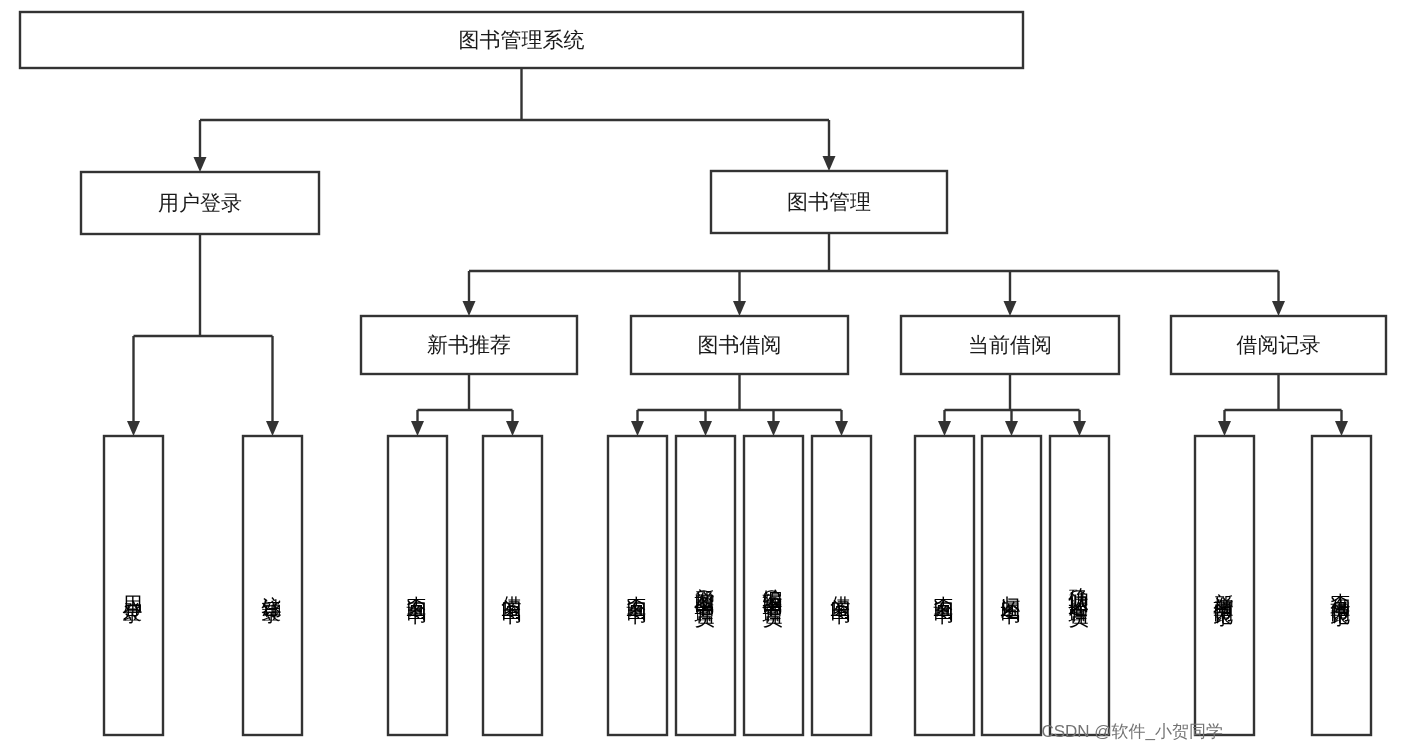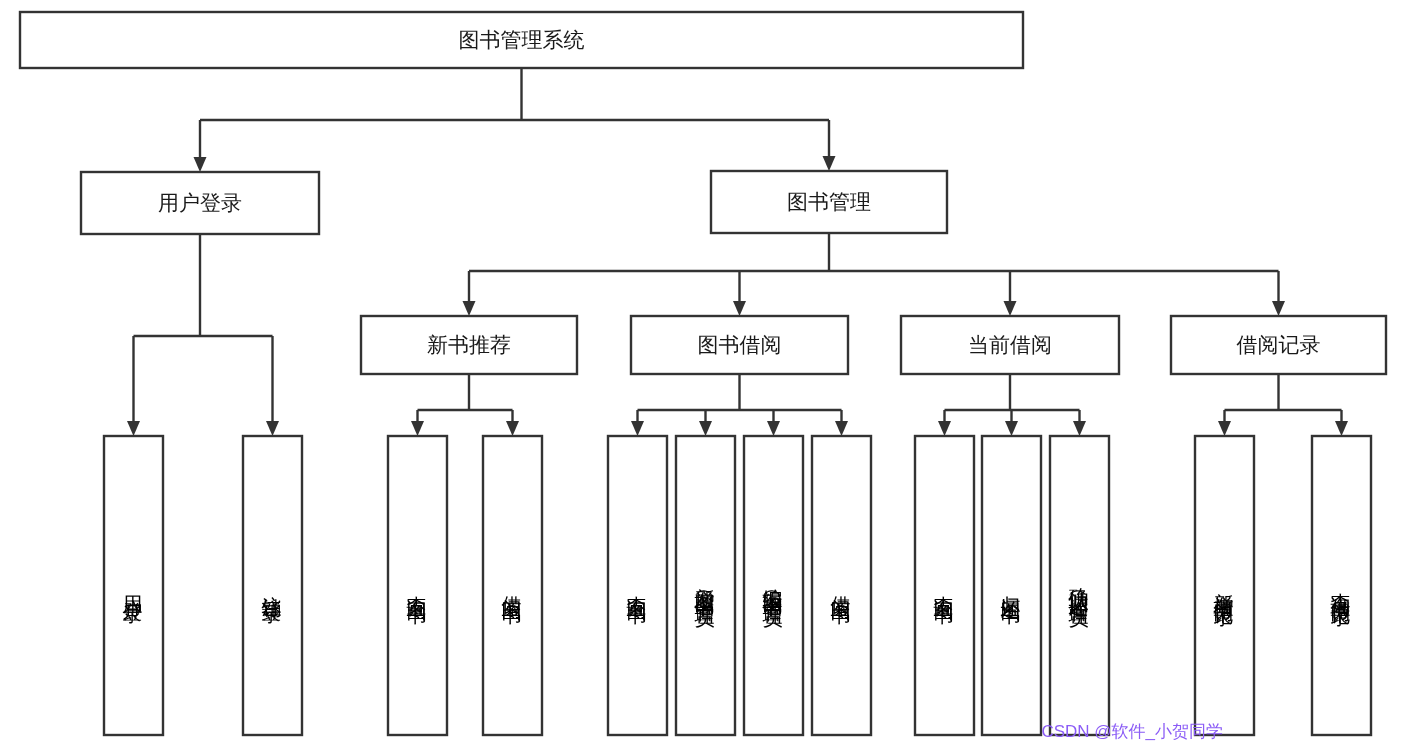--- a/index.html
+++ b/index.html
@@ -51,21 +51,21 @@
   .arrow-head {
     fill: #333333;
     stroke: none;
   }
   .watermark {
     position: absolute;
     right: 8px;
     bottom: 4px;
     font-family: "Liberation Sans", "DejaVu Sans", sans-serif;
     font-size: 17px;
-    color: #8b5cf6;
+    color: #737373;
     white-space: nowrap;
     user-select: none;
   }
 </style>
 </head>
 <body>
 
 <div id="diagram-root">
   <svg id="diagram-svg" width="1405" height="747" viewBox="0 0 1405 747" xmlns="http://www.w3.org/2000/svg">
     <g id="connector-layer">

